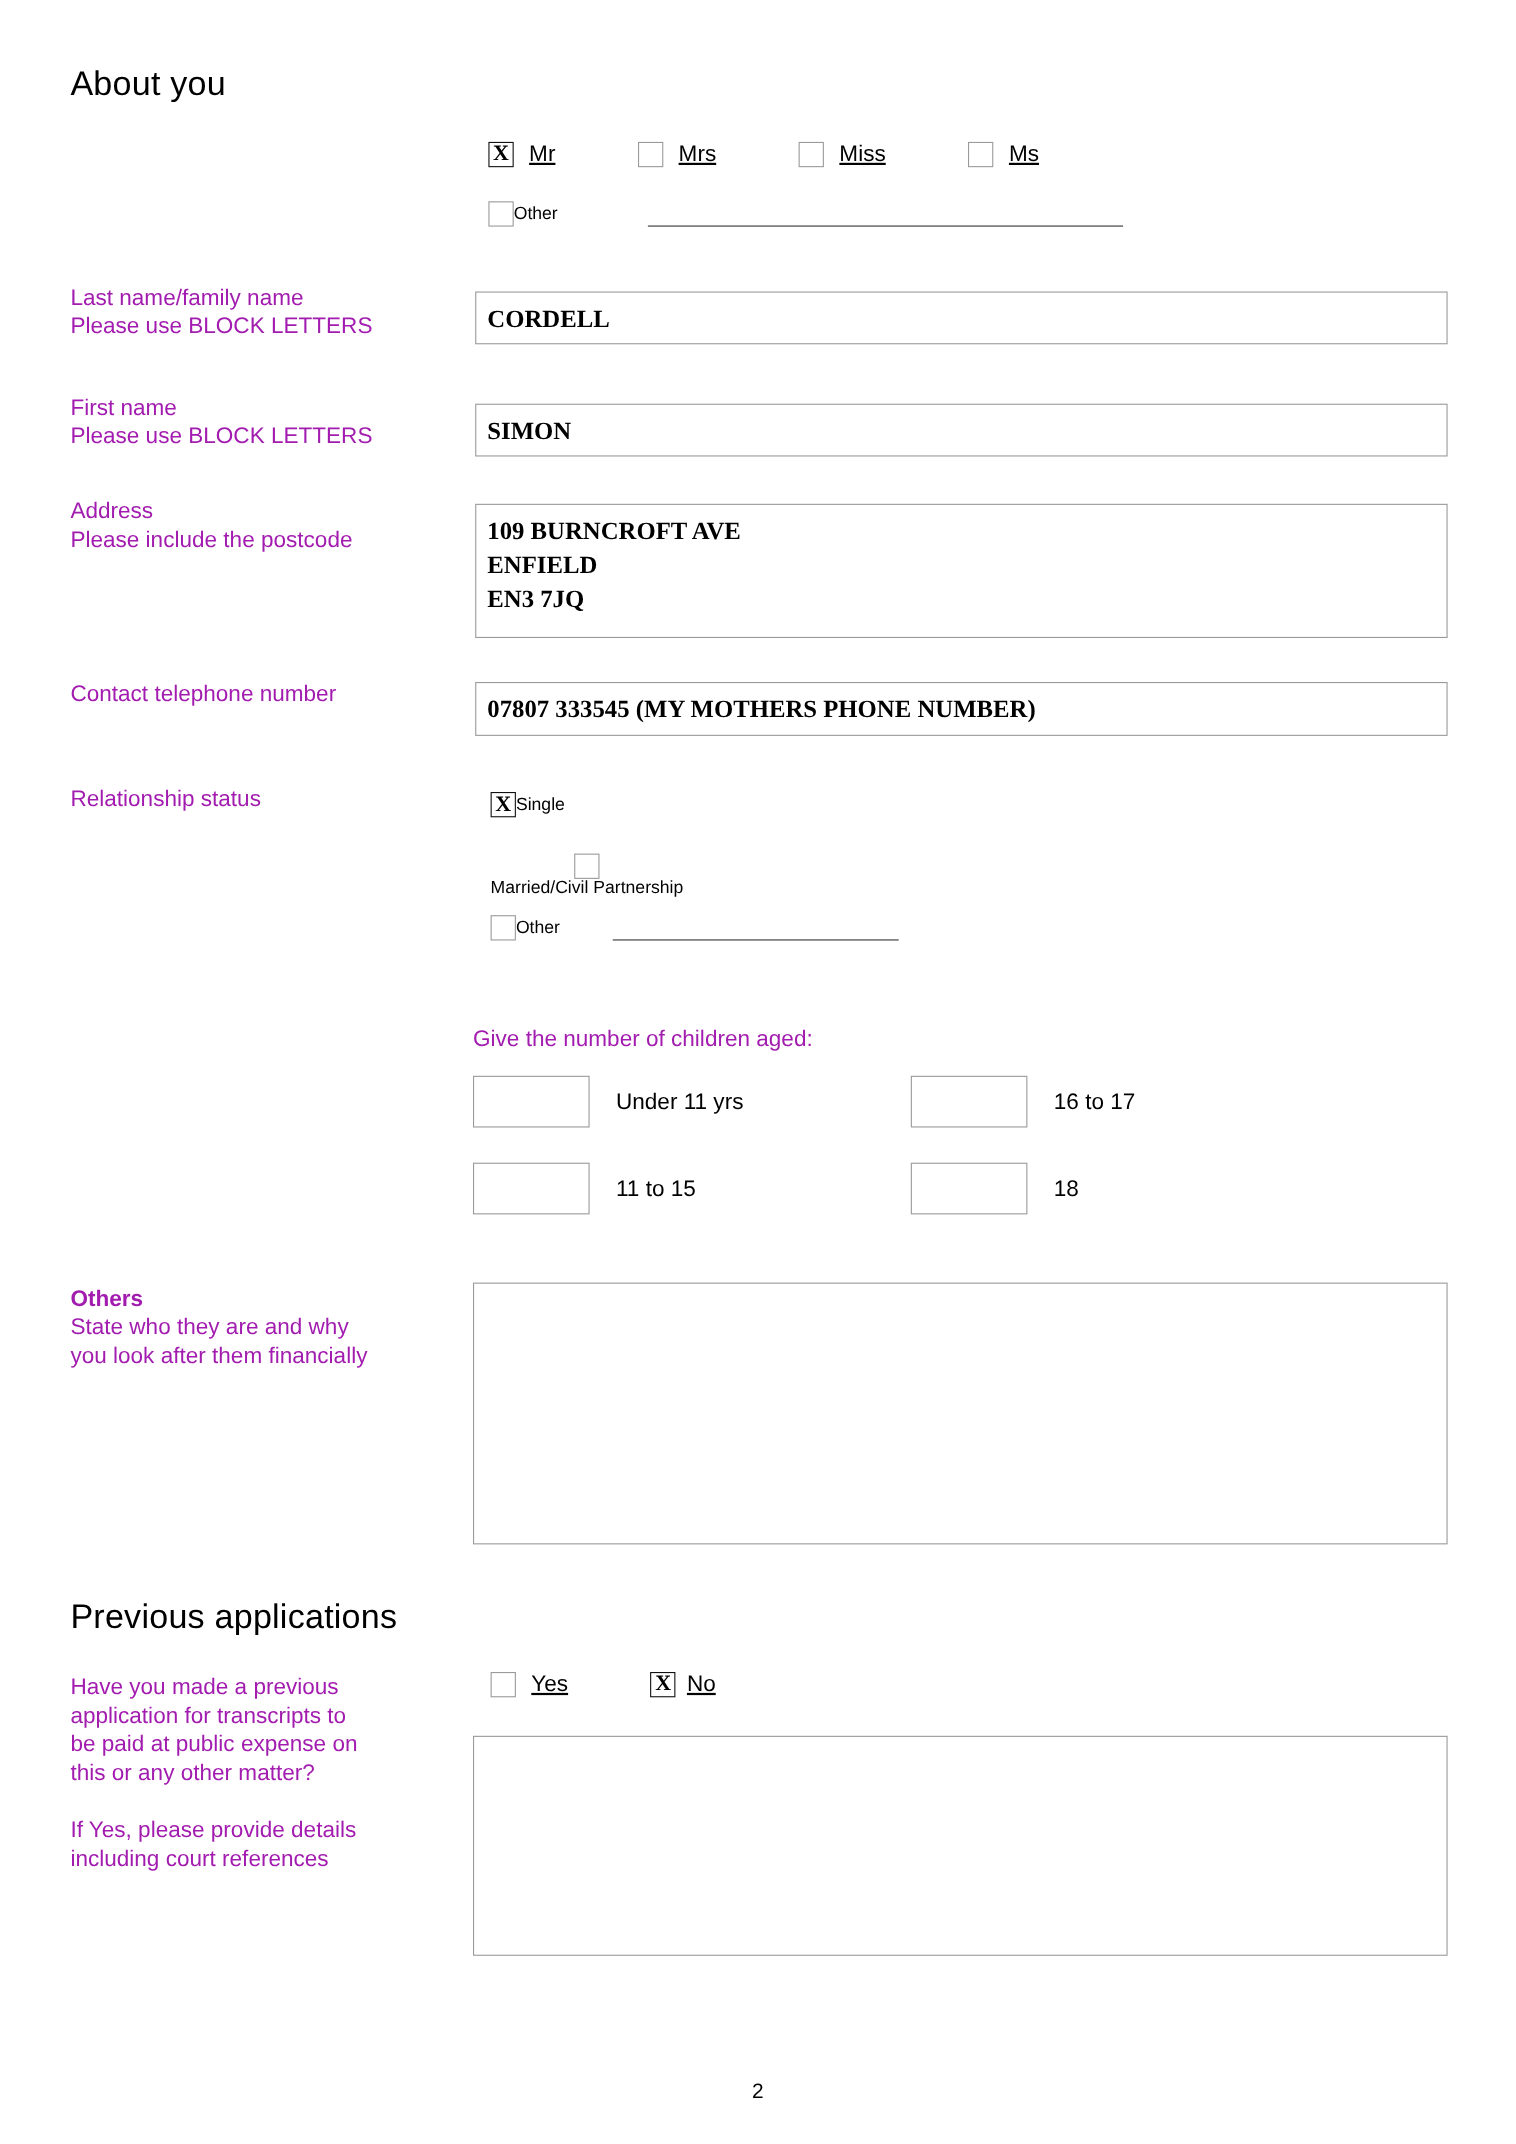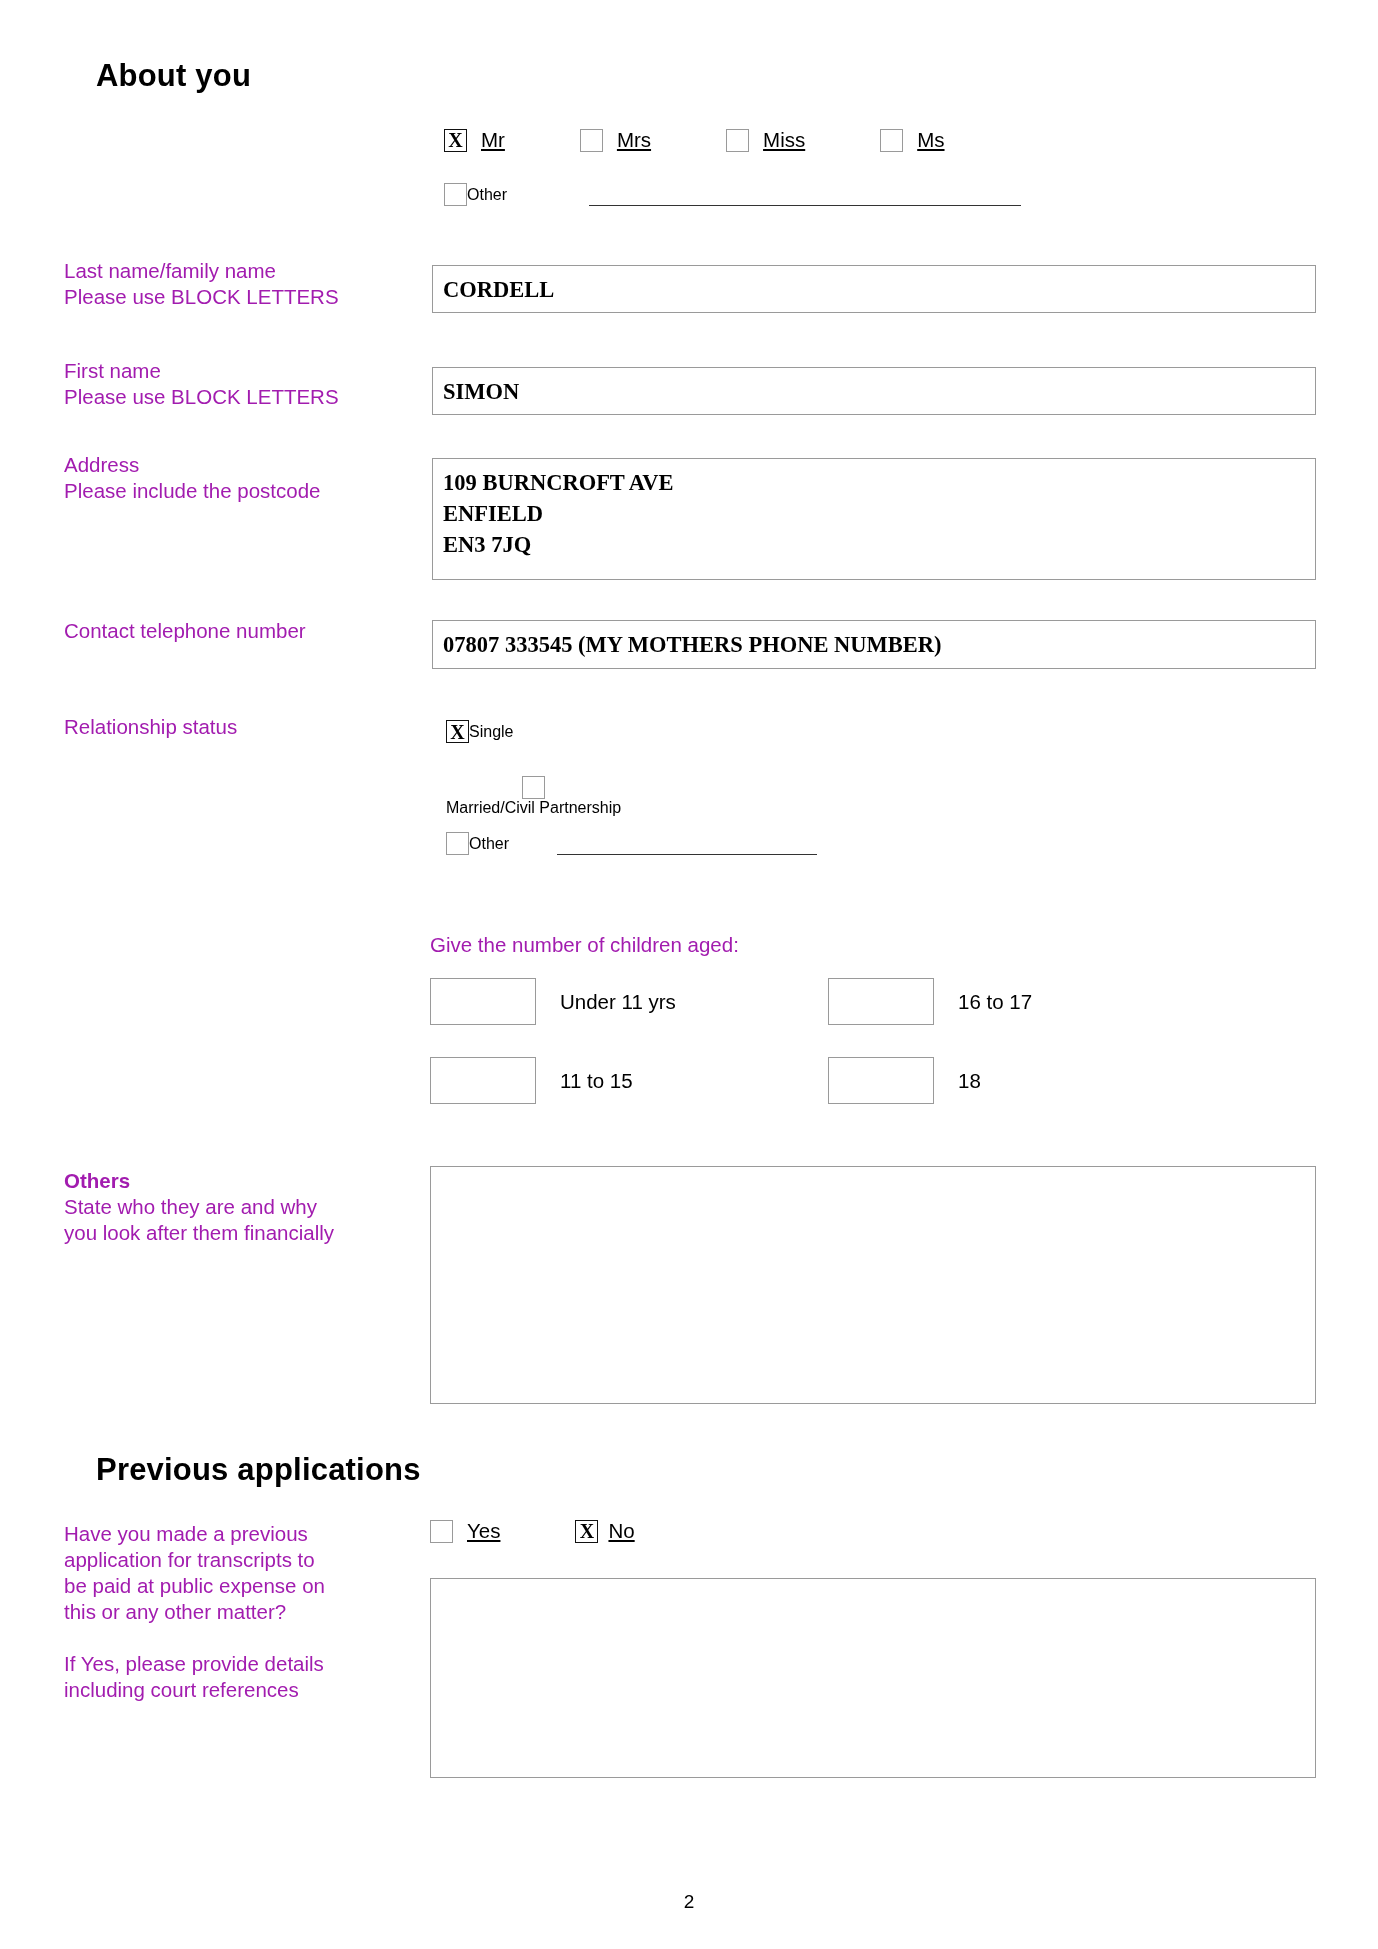--- a/index.html
+++ b/index.html
@@ -17,23 +17,22 @@
   }
   .page {
     position: relative;
     width: 1378px;
     height: 1949px;
     padding: 0;
     box-sizing: border-box;
   }
   .section-title {
     font-size: 31px;
-    font-weight: bold;
+    font-weight: normal;
     letter-spacing: 0.2px;
-    margin-left: 32px;
   }
   .label {
     font-size: 20.5px;
     line-height: 26px;
     color: #a21caf;
   }
   .label.bold {
     font-weight: bold;
   }
   
@@ -238,21 +237,21 @@
 
   <div style="position:absolute; left:64px; top:1521px; width:350px;">
     <div class="label">Have you made a previous</div>
     <div class="label">application for transcripts to</div>
     <div class="label">be paid at public expense on</div>
     <div class="label">this or any other matter?</div>
     <div class="label" style="margin-top:26px;">If Yes, please provide details</div>
     <div class="label">including court references</div>
   </div>
 
-  <div style="position:absolute; left:430px; top:1519px;text-align:center;" class="cb-group">
+  <div style="position:absolute; left:446px; top:1519px;text-align:center;" class="cb-group">
     <div class="cb-item">
       <span class="cbox"></span>
       <span class="cb-label">Yes</span>
     </div>
     <div class="cb-item" style="margin-left:35px;">
       <span class="cbox checked"></span>
       <span class="cb-label" style="margin-left:10px;">No</span>
     </div>
   </div>
 

